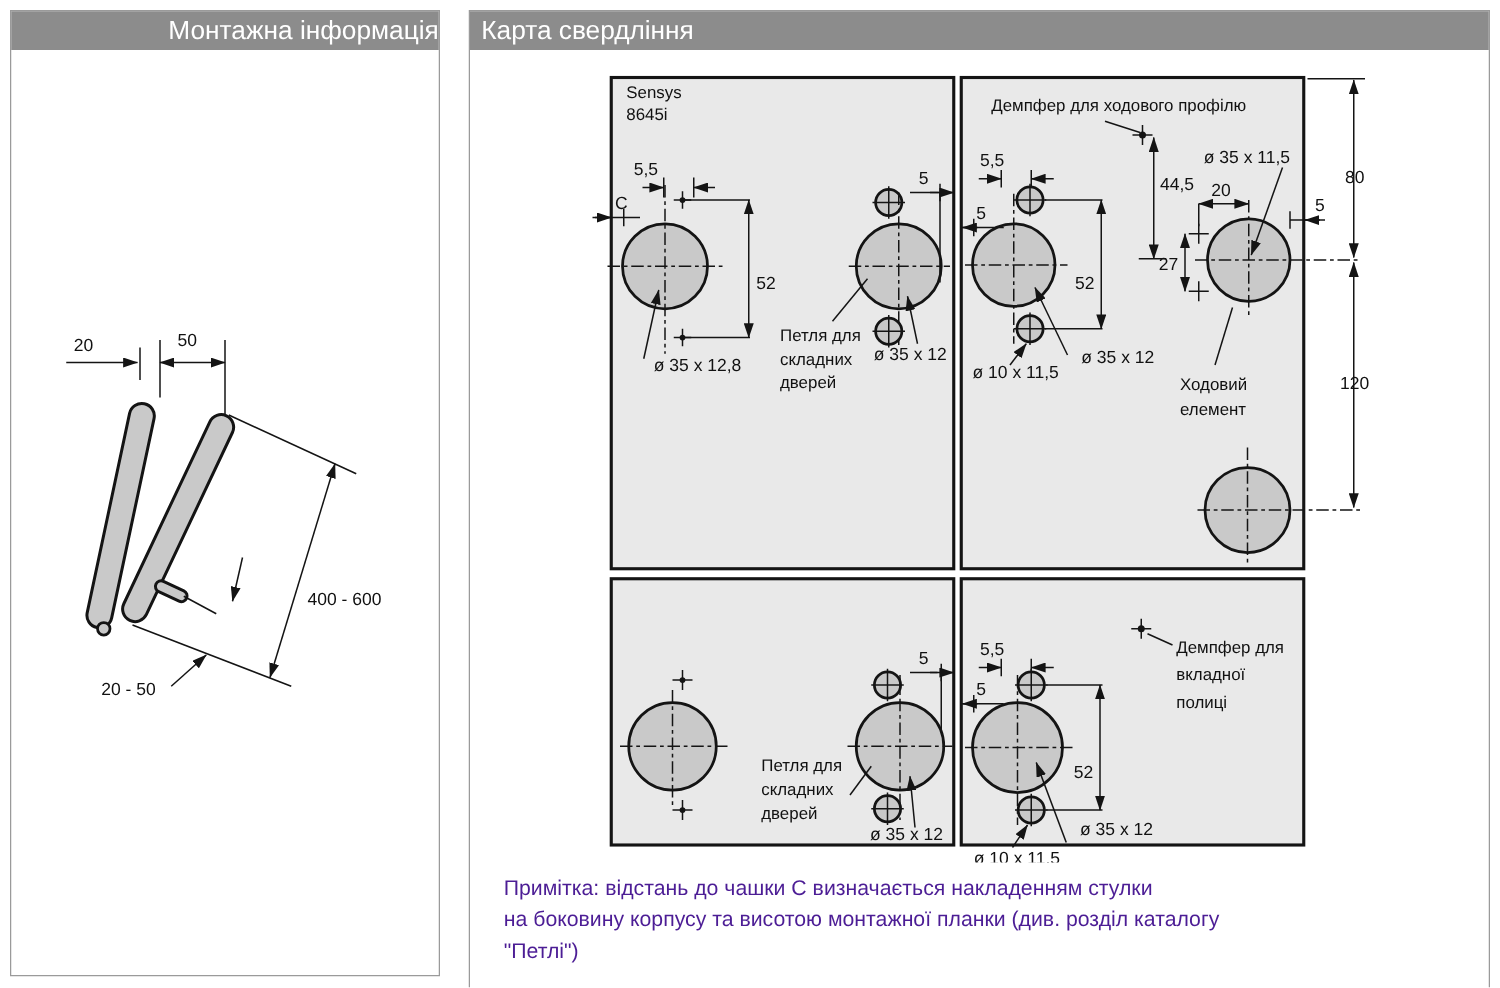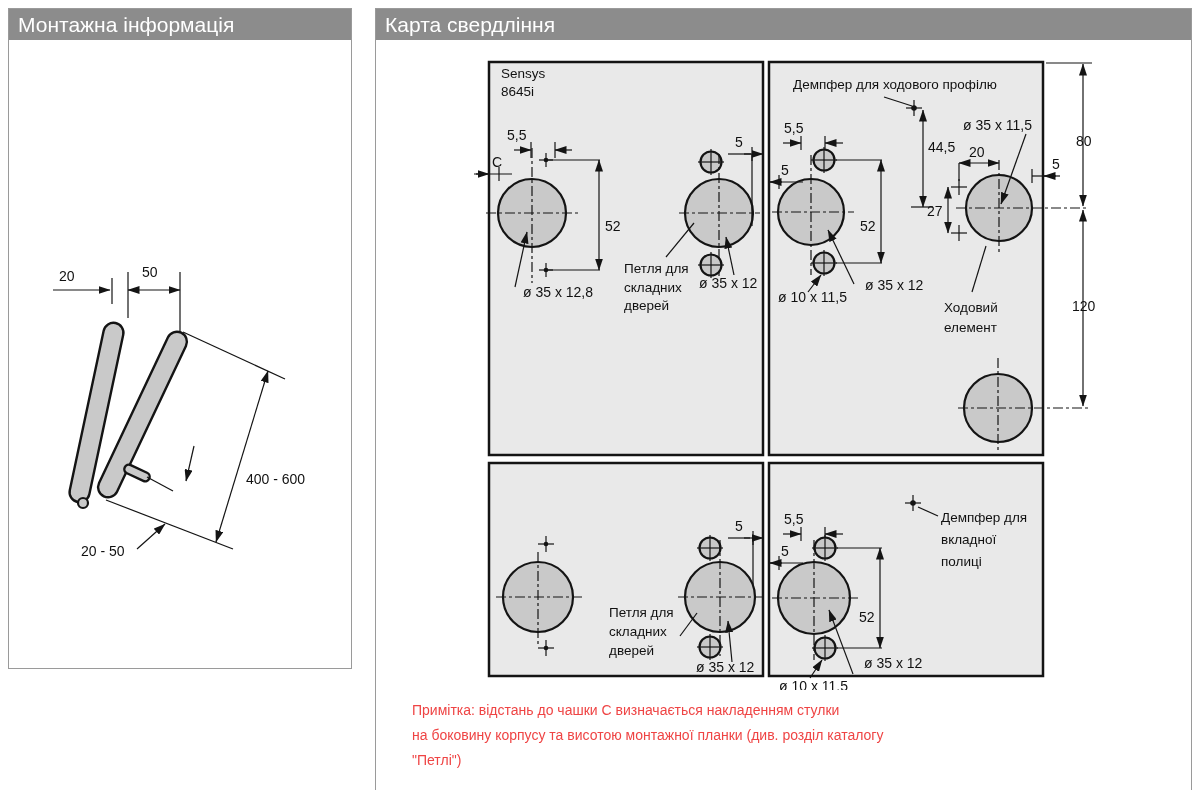--- a/index.html
+++ b/index.html
@@ -1,21 +1,21 @@
 <!DOCTYPE html>
 <html><head>
 <meta charset="utf-8">
 <style>
   html,body{margin:0;padding:0;background:#ffffff;}
   .page{position:relative;width:1200px;height:790px;background:#fff;font-family:"Liberation Sans",sans-serif;overflow:hidden;}
   .card{position:absolute;background:#fff;border:1px solid #9a9a9a;box-sizing:border-box;}
-  .card-left{left:8px;top:8px;width:344px;height:661px;}
+  .card-left{left:8px;top:8px;width:344px;height:773px;text-align:right;}
   .card-right{left:375px;top:8px;width:817px;height:784px;}
   .card-header{background:#8c8c8c;color:#ffffff;font-size:21px;line-height:31px;height:31px;padding:0 0 0 9px;white-space:nowrap;overflow:hidden;}
-  .note{margin:8px 0 0 36px;width:700px;font-size:14px;line-height:25px;color:#ef4444;white-space:pre-line;}
+  .note{margin:8px 0 0 27px;width:700px;font-size:17px;line-height:25px;color:#4c1d95;white-space:pre-line;}
   svg{display:block;}
   .ln{stroke:#141414;stroke-width:1.2;fill:none;}
   .dd{stroke-dasharray:10 3 3 3;}
   .cc{fill:#c9c9c9;stroke:#141414;stroke-width:2.2;}
   .board{fill:#e9e9e9;stroke:#141414;stroke-width:2.5;}
   .bar{fill:#c9c9c9;stroke:#141414;stroke-width:2.4;}
   text{font-family:"Liberation Sans",sans-serif;font-size:13.5px;fill:#111;}
   .dim{font-size:14px;}
   .arrfill{fill:#141414;}
 </style>

